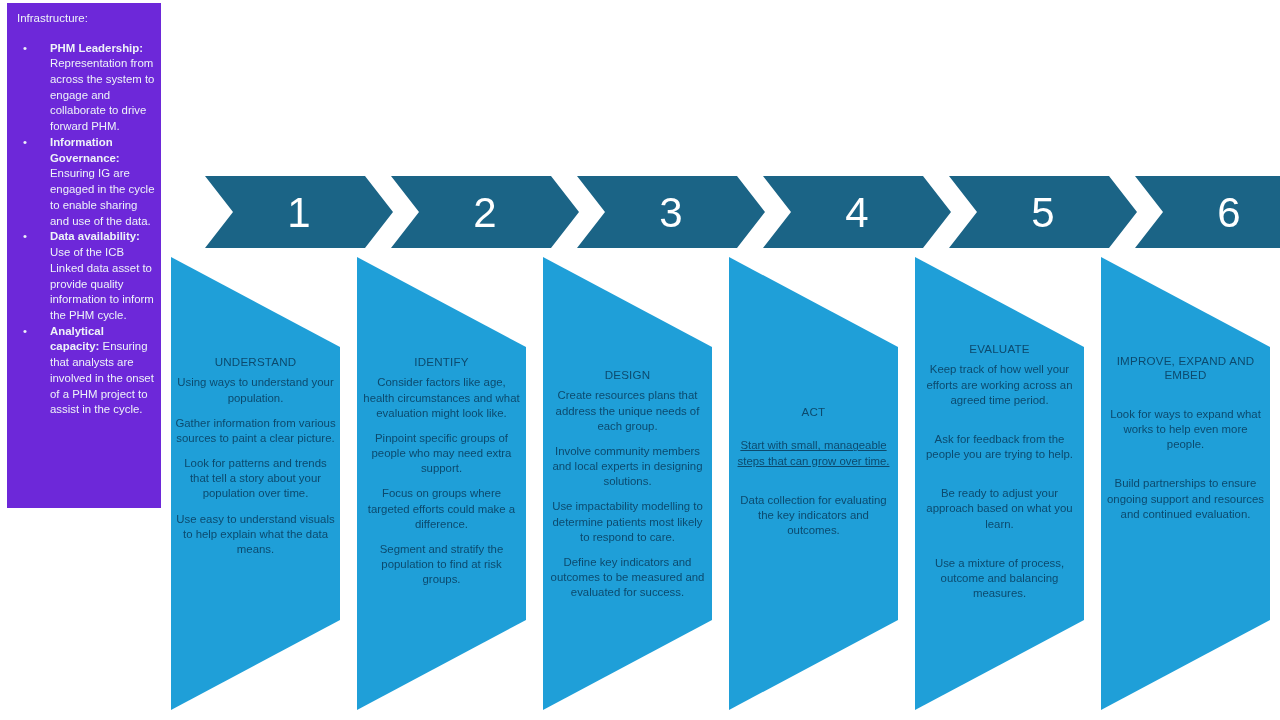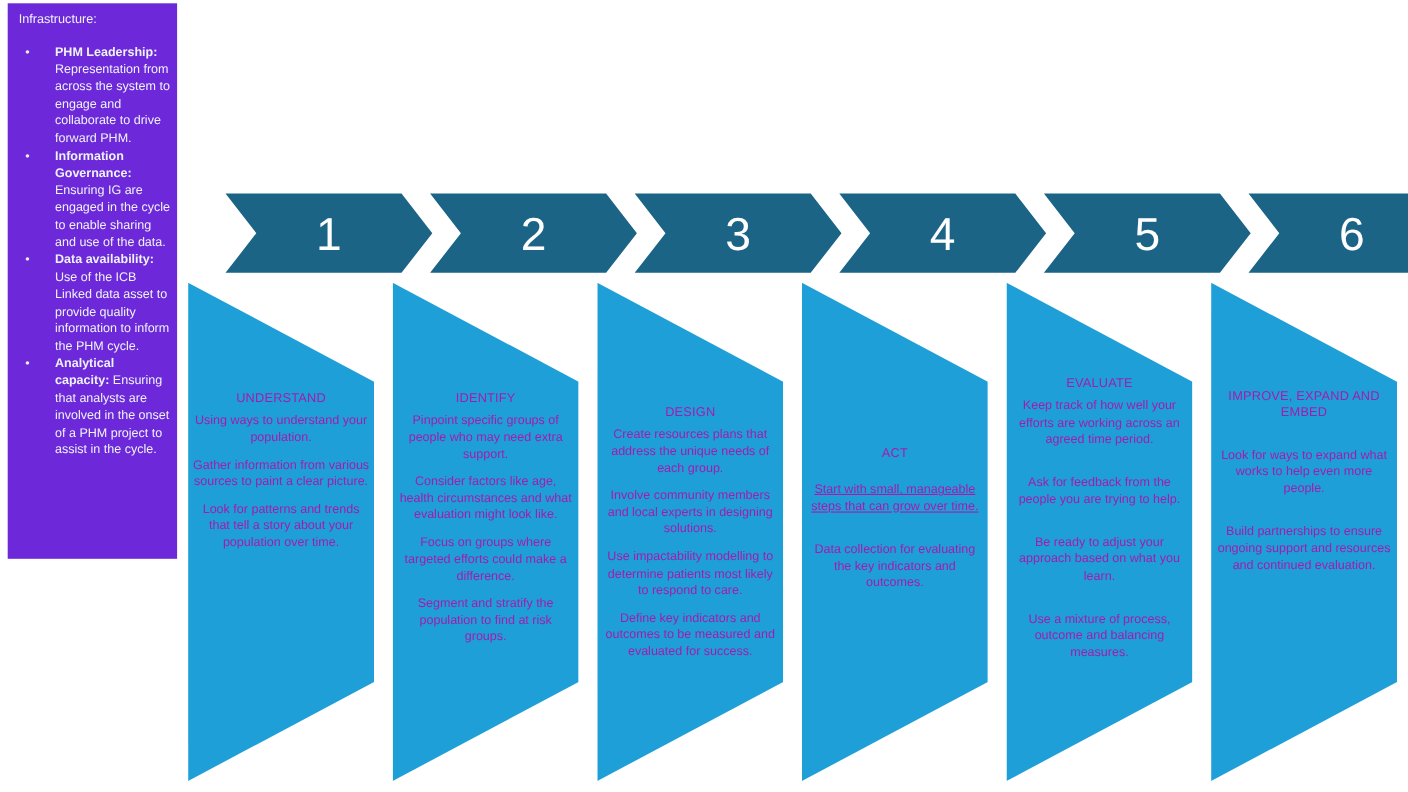--- a/index.html
+++ b/index.html
@@ -63,21 +63,21 @@
   .column .shape{
     position:absolute;
     left:0; top:0;
     width:169px; height:453px;
   }
   .column .body{
     position:absolute;
     left:0;
     width:169px;
     text-align:center;
-    color:#a21caf;
+    color:#0c4a6e;
     padding:0 4px;
   }
   .column .col-title{
     font-size:11.6px;
     line-height:1.25;
     margin-bottom:6px;
     letter-spacing:.2px;
   }
   .column .col-para{
     font-size:11.4px;
@@ -134,31 +134,32 @@
 
 <div class="column" style="left:171px;">
   <svg class="shape" viewBox="0 0 169 453" preserveAspectRatio="none">
     <polygon points="0,0 169,90 169,363 0,453" fill="#1f9fd8"></polygon>
   </svg>
   <div class="body" style="top:98px;">
     <div class="col-title">UNDERSTAND</div>
     <div class="col-para">Using ways to understand your population.</div>
     <div class="col-para">Gather information from various sources to paint a clear picture.</div>
     <div class="col-para">Look for patterns and trends that tell a story about your population over time.</div>
+    <div class="col-para">Use easy to understand visuals to help explain what the data means.</div>
   </div>
 </div>
 
 <div class="column" style="left:357px;">
   <svg class="shape" viewBox="0 0 169 453" preserveAspectRatio="none">
     <polygon points="0,0 169,90 169,363 0,453" fill="#1f9fd8"></polygon>
   </svg>
   <div class="body" style="top:98px;">
     <div class="col-title">IDENTIFY</div>
+    <div class="col-para">Consider factors like age, health circumstances and what evaluation might look like.</div>
     <div class="col-para">Pinpoint specific groups of people who may need extra support.</div>
-    <div class="col-para">Consider factors like age, health circumstances and what evaluation might look like.</div>
     <div class="col-para">Focus on groups where targeted efforts could make a difference.</div>
     <div class="col-para">Segment and stratify the population to find at risk groups.</div>
   </div>
 </div>
 
 <div class="column" style="left:543px;">
   <svg class="shape" viewBox="0 0 169 453" preserveAspectRatio="none">
     <polygon points="0,0 169,90 169,363 0,453" fill="#1f9fd8"></polygon>
   </svg>
   <div class="body" style="top:111px;">

